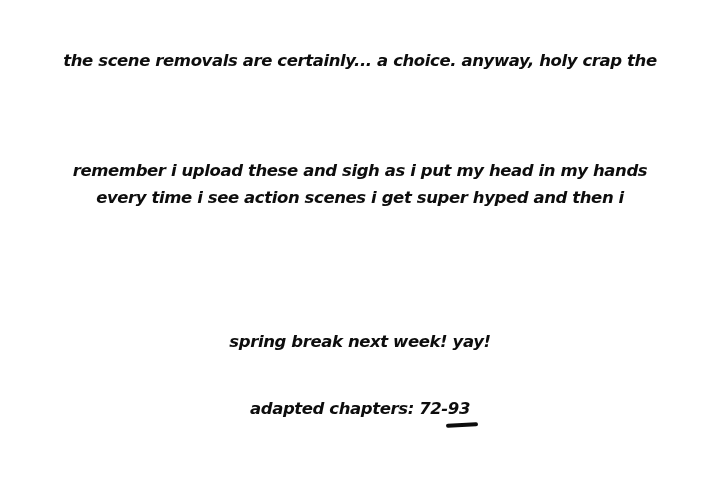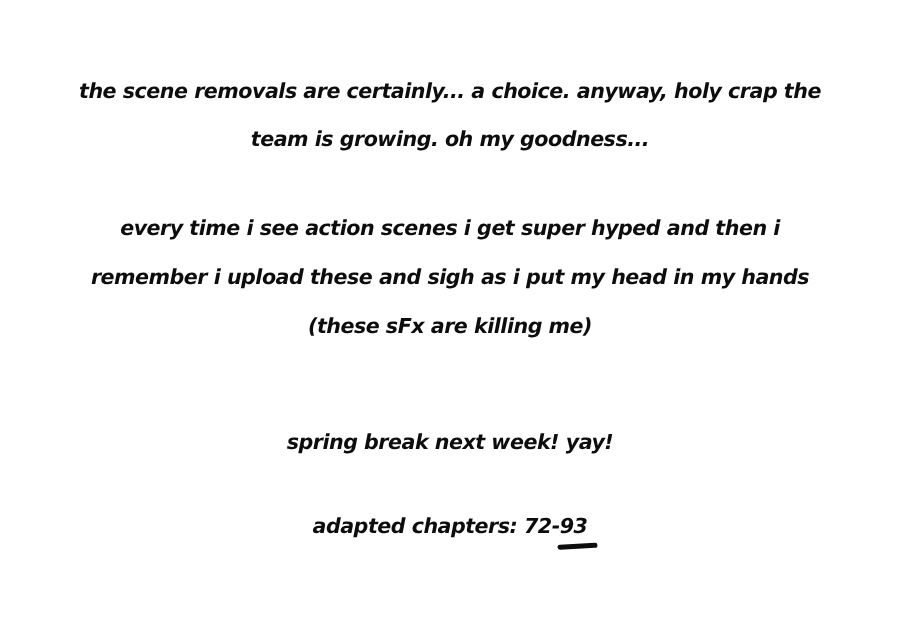--- a/index.html
+++ b/index.html
@@ -20,21 +20,21 @@
     width: 720px;
     text-align: center;
     color: #0d0d0d;
     font-style: italic;
     font-weight: 700;
     font-size: 16.5px;
     line-height: 27px;
     letter-spacing: -0.4px;
   }
   .note p {
-    margin: 12px;
+    margin: 0;
     white-space: nowrap;
     text-align: center;
   }
   #note-top      { top: 47px; }
   #note-sfx      { top: 157px; }
   #note-break    { top: 328px; }
   #note-chapters { top: 395px; }
 
   .chapter-num {
     position: relative;
@@ -52,27 +52,25 @@
     transform: rotate(-3deg);
   }
 </style>
 </head>
 <body>
 
 <main>
 
   <section id="note-top" class="note">
     <p>the scene removals are certainly... a choice. anyway, holy crap the</p>
-    <p>team is growing. oh my goodness...</p>
   </section>
 
   <section id="note-sfx" class="note">
+    <p>remember i upload these and sigh as i put my head in my hands</p>
     <p>every time i see action scenes i get super hyped and then i</p>
-    <p>remember i upload these and sigh as i put my head in my hands</p>
-    <p>(these sFx are killing me)</p>
   </section>
 
   <section id="note-break" class="note">
     <p>spring break next week! yay!</p>
   </section>
 
   <section id="note-chapters" class="note">
     <p><span>adapted chapters: 72-</span><span class="chapter-num">93</span></p>
   </section>
 

